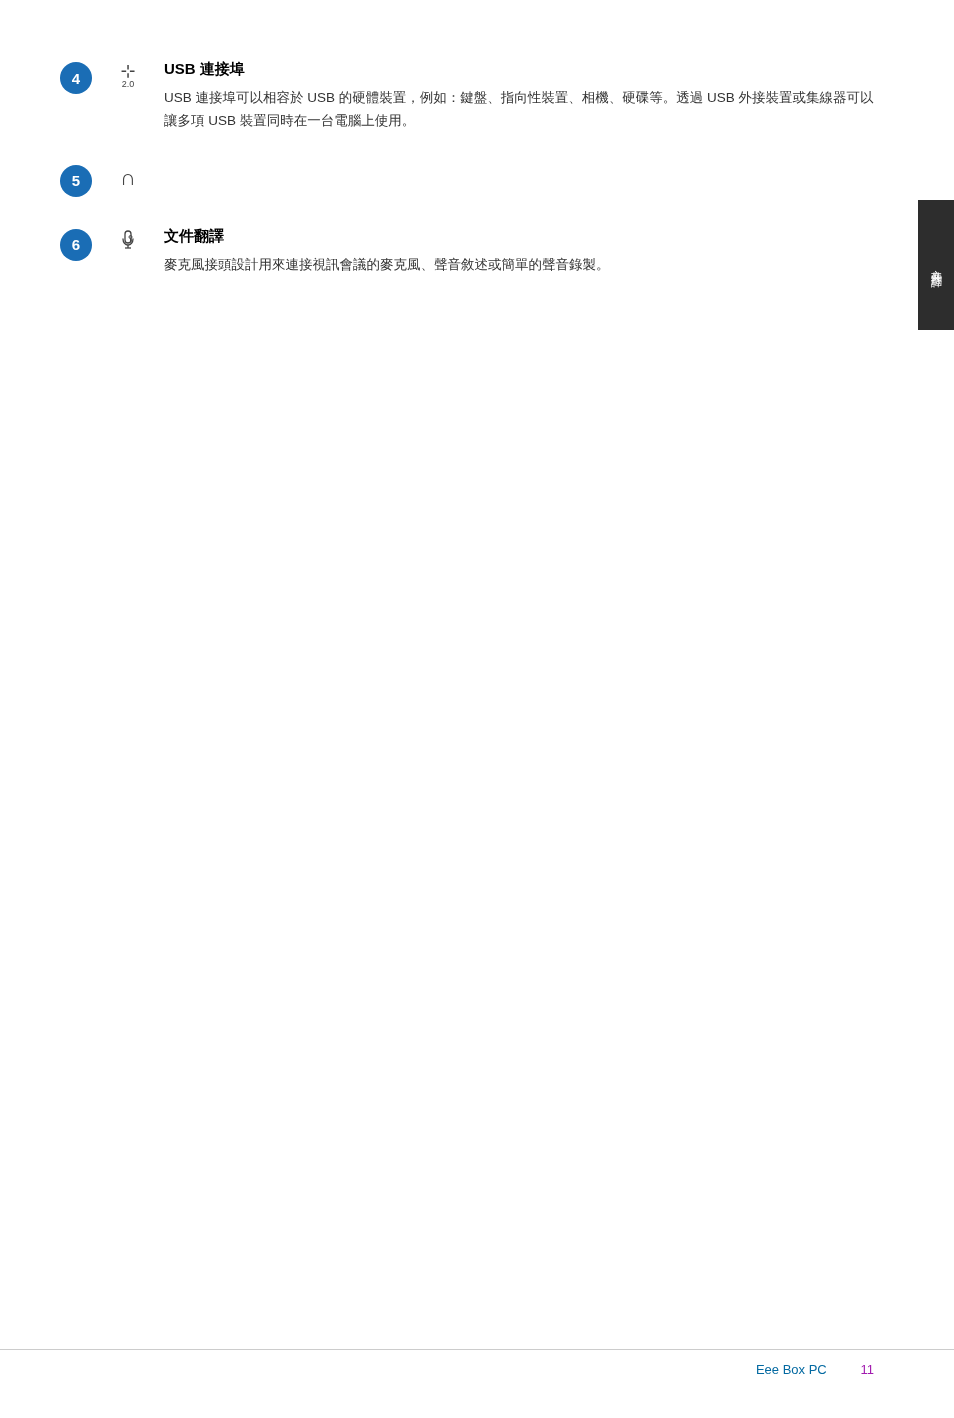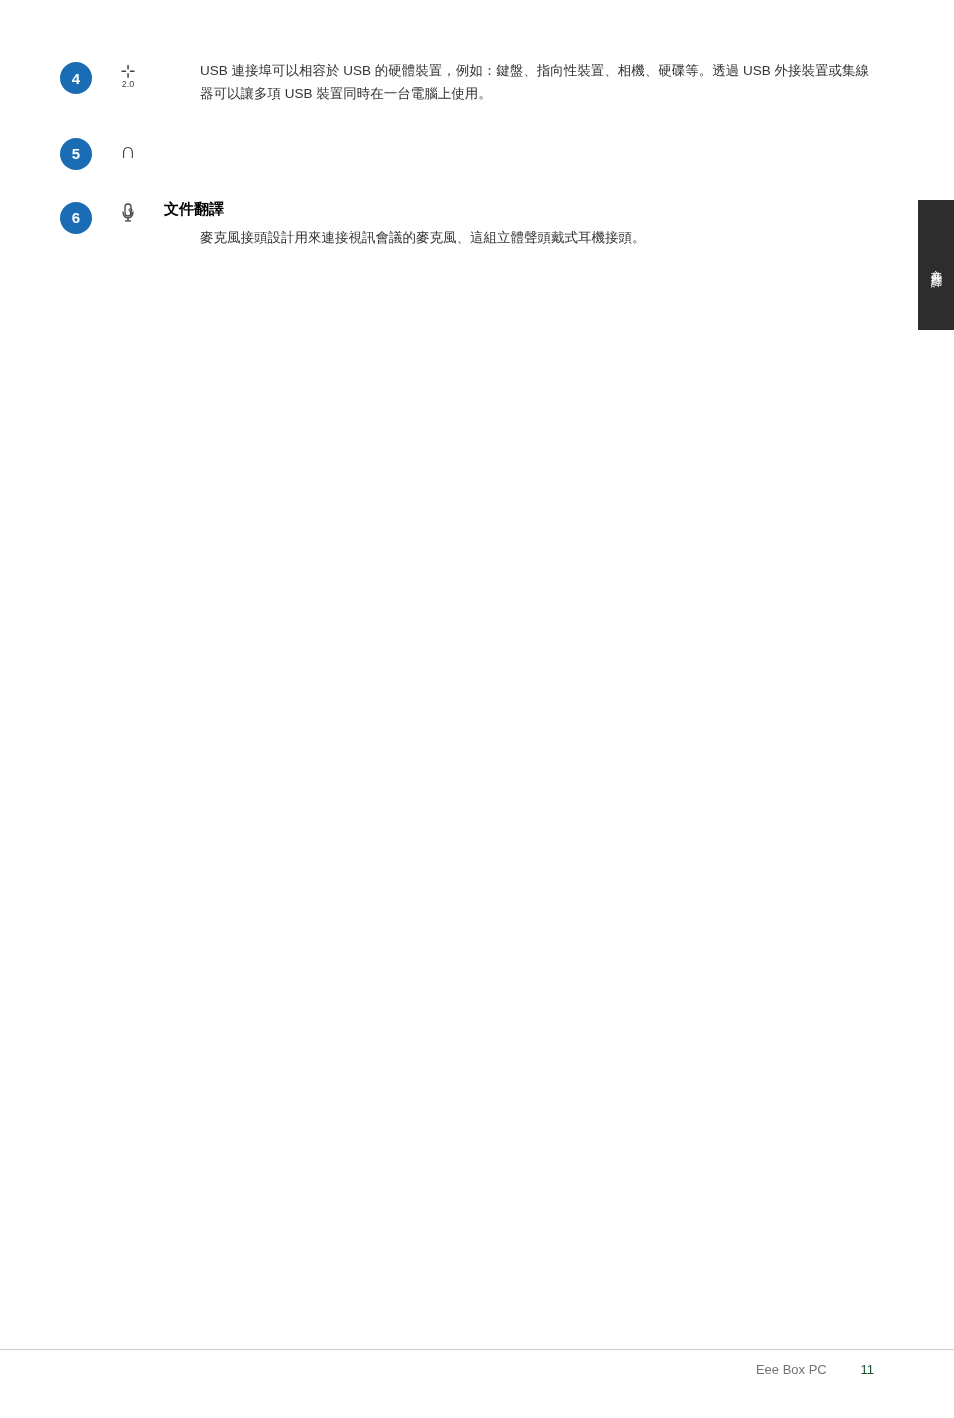--- a/index.html
+++ b/index.html
@@ -90,21 +90,20 @@
       font-size: 15px;
       font-weight: bold;
       color: #000;
       margin-bottom: 8px;
     }
 
     .section-text {
       font-size: 13.5px;
       color: #333;
       line-height: 1.7;
-      margin-left: 36px;
     }
 
     
     .usb-icon {
       display: flex;
       flex-direction: column;
       align-items: center;
       font-size: 10px;
       color: #444;
     }
@@ -139,31 +138,31 @@
       display: flex;
       justify-content: flex-end;
       align-items: center;
       padding: 0 80px 0 60px;
       border-top: 1px solid #ccc;
       padding-top: 10px;
     }
 
     .footer-text {
       font-size: 13px;
-      color: #737373;
+      color: #0369a1;
     }
 
     .footer-separator {
       margin: 0 8px;
       color: #555;
     }
 
     .footer-page {
       font-size: 13px;
-      color: #14532d;
+      color: #a21caf;
     }
   </style>
 </head>
 <body>
 
 <div class="page-container">
 
   <div class="side-tab">
     <span>文件翻譯</span>
   </div>
@@ -174,20 +173,23 @@
       <div class="section-number">
         <span>4</span>
       </div>
       <div class="section-icon">
         <div class="usb-icon">
           <span class="usb-symbol">⊹</span>
           <span class="usb-version">2.0</span>
         </div>
       </div>
       <div class="section-body">
+        <div class="section-title">
+          <span>USB 連接埠</span>
+        </div>
         <div class="section-text">
           <span>USB 連接埠可以相容於 USB 的硬體裝置，例如：鍵盤、指向性裝置、相機、硬碟等。透過 USB 外接裝置或集線器可以讓多項 USB 裝置同時在一台電腦上使用。</span>
         </div>
       </div>
     </div>
 
     <div class="section">
       <div class="section-number">
         <span>5</span>
       </div>
@@ -212,21 +214,21 @@
           <line x1="13.5" y1="9.5" x2="13.5" y2="12" stroke="#444" stroke-width="1"></line>
           <line x1="13.5" y1="11" x2="15" y2="11" stroke="#444" stroke-width="1"></line>
           <line x1="13.5" y1="12" x2="15" y2="12" stroke="#444" stroke-width="1"></line>
         </svg>
       </div>
       <div class="section-body">
         <div class="section-title">
           <span>文件翻譯</span>
         </div>
         <div class="section-text">
-          <span>麥克風接頭設計用來連接視訊會議的麥克風、這組立體聲頭戴式耳機接頭。</span>
+          <span>麥克風接頭設計用來連接視訊會議的麥克風、聲音敘述或簡單的聲音錄製。</span>
         </div>
       </div>
     </div>
 
     <div class="footer">
       <span class="footer-text">Eee Box PC</span>
       <span class="footer-separator">&nbsp;&nbsp;&nbsp;&nbsp;</span>
       <span class="footer-page">11</span>
     </div>
 

